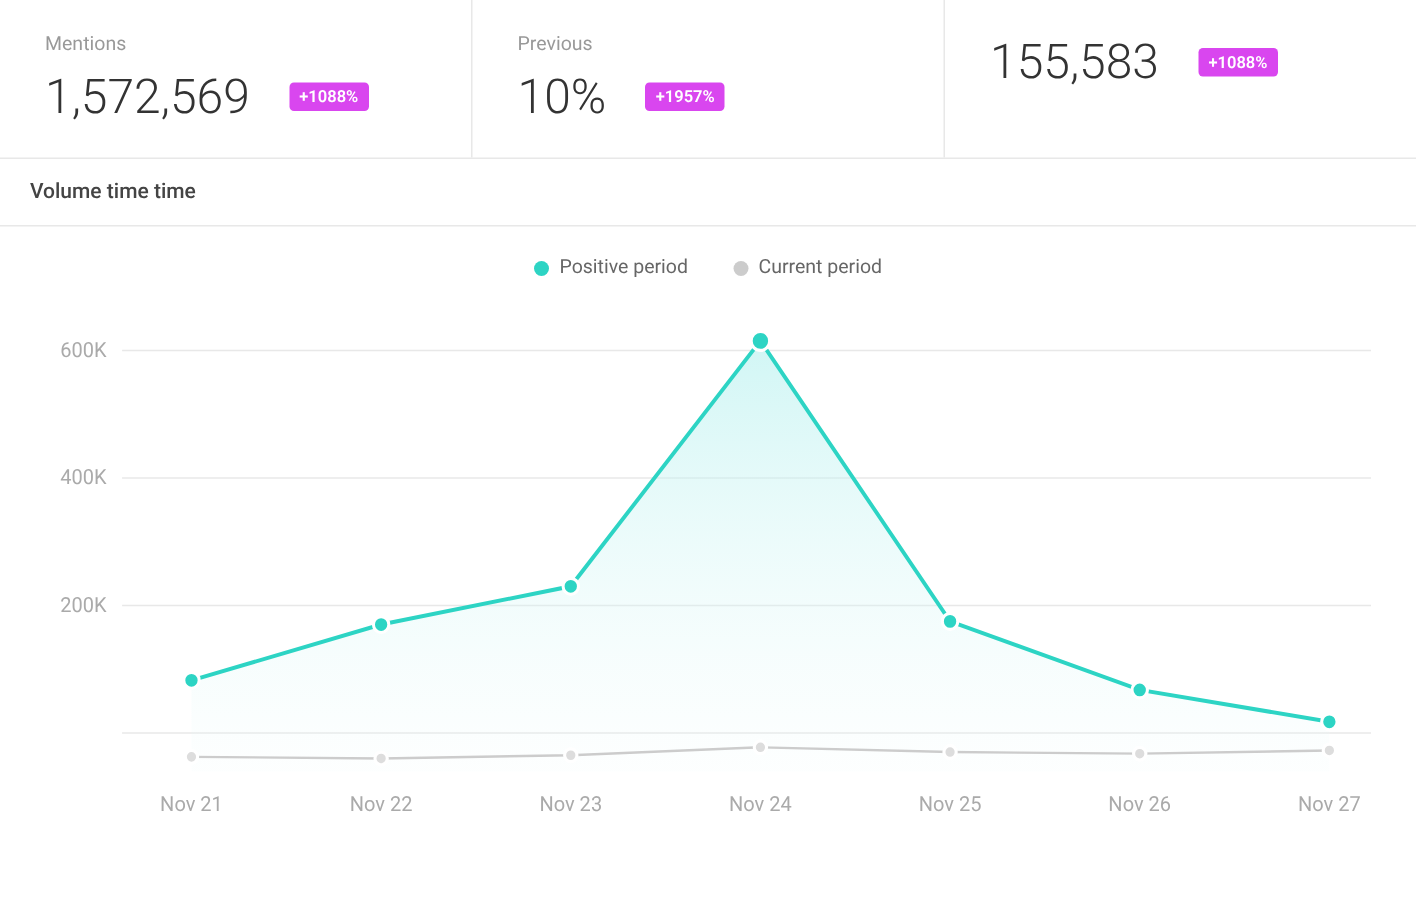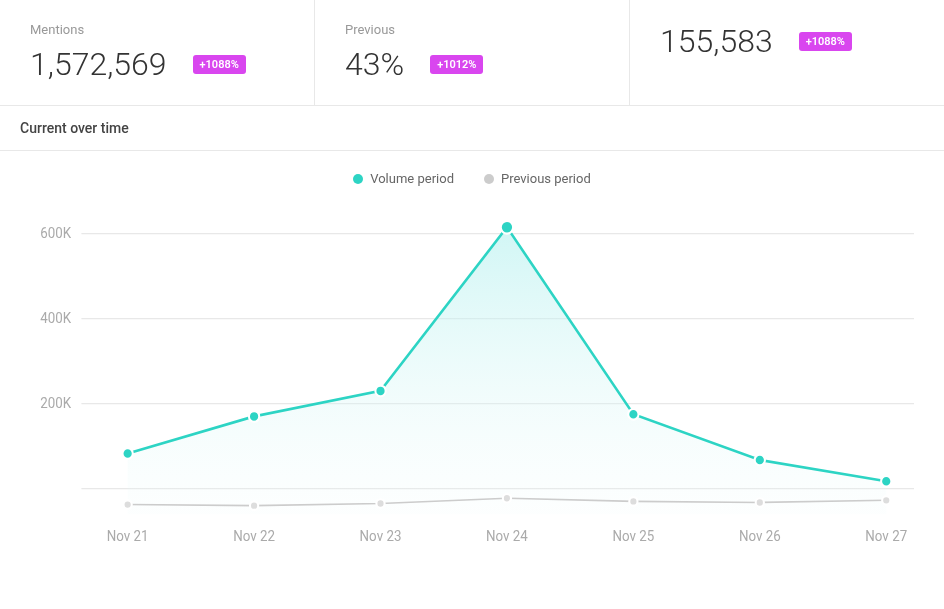--- a/index.html
+++ b/index.html
@@ -114,46 +114,46 @@
   <div class="stat-card">
     <div class="stat-label">Mentions</div>
     <div class="stat-value-row">
       <span class="stat-value">1,572,569</span>
       <span class="stat-badge">+1088%</span>
     </div>
   </div>
   <div class="stat-card">
     <div class="stat-label">Previous</div>
     <div class="stat-value-row">
-      <span class="stat-value">43%</span>
-      <span class="stat-badge">+1012%</span>
+      <span class="stat-value">10%</span>
+      <span class="stat-badge">+1957%</span>
     </div>
   </div>
   <div class="stat-card">
     <div class="stat-value-row">
       <span class="stat-value">155,583</span>
       <span class="stat-badge">+1088%</span>
     </div>
   </div>
 </div>
 
 <div class="chart-section">
   <div class="chart-title-bar">
-    <span>Current over time</span>
+    <span>Volume time time</span>
   </div>
   <div class="chart-container">
 
     <div class="chart-legend">
       <div class="legend-item">
         <div class="legend-dot current"></div>
-        <span>Volume period</span>
+        <span>Positive period</span>
       </div>
       <div class="legend-item">
         <div class="legend-dot previous"></div>
-        <span>Previous period</span>
+        <span>Current period</span>
       </div>
     </div>
 
     <div class="chart-area">
       <svg class="chart-svg" viewBox="0 0 860 320" preserveAspectRatio="none">
 
         <line x1="50" y1="26" x2="860" y2="26" stroke="#e8e8e8" stroke-width="1"></line>
         <line x1="50" y1="106" x2="860" y2="106" stroke="#e8e8e8" stroke-width="1"></line>
         <line x1="50" y1="186" x2="860" y2="186" stroke="#e8e8e8" stroke-width="1"></line>
         <line x1="50" y1="266" x2="860" y2="266" stroke="#e8e8e8" stroke-width="1"></line>

